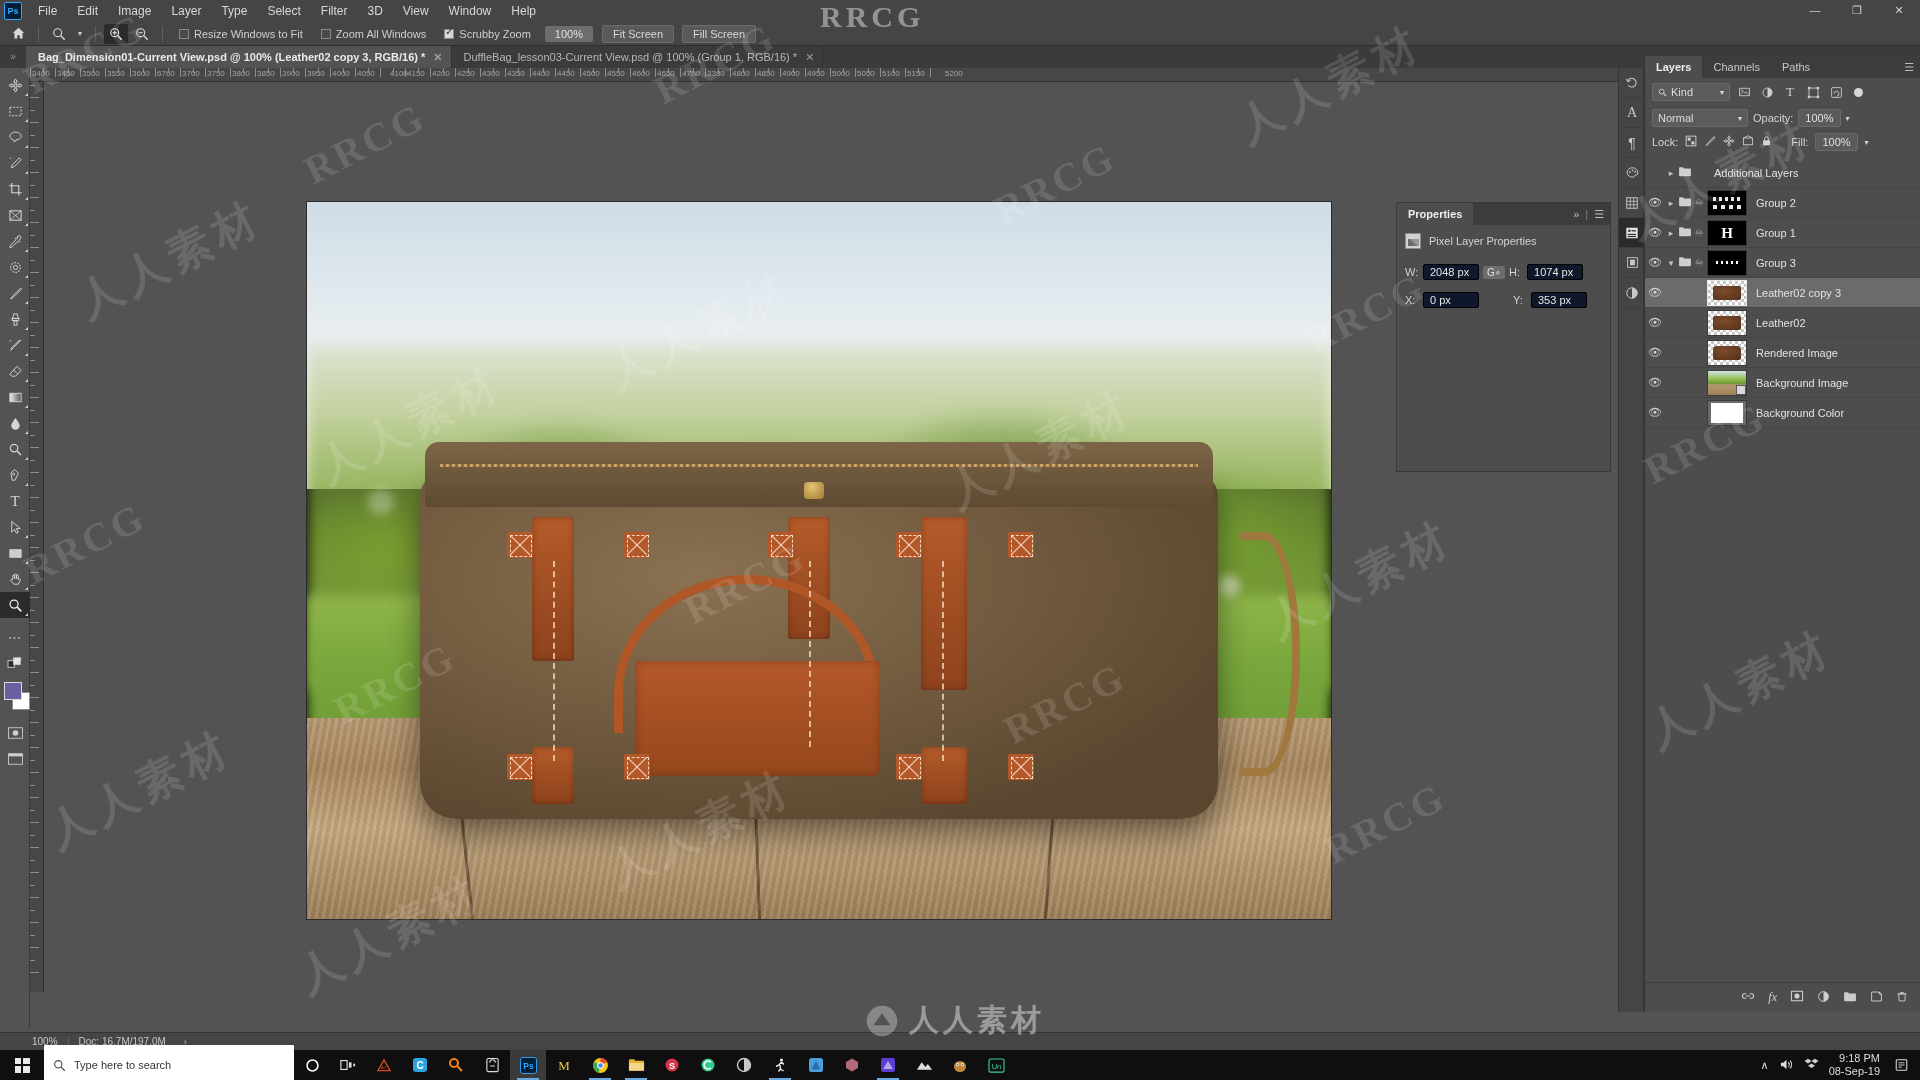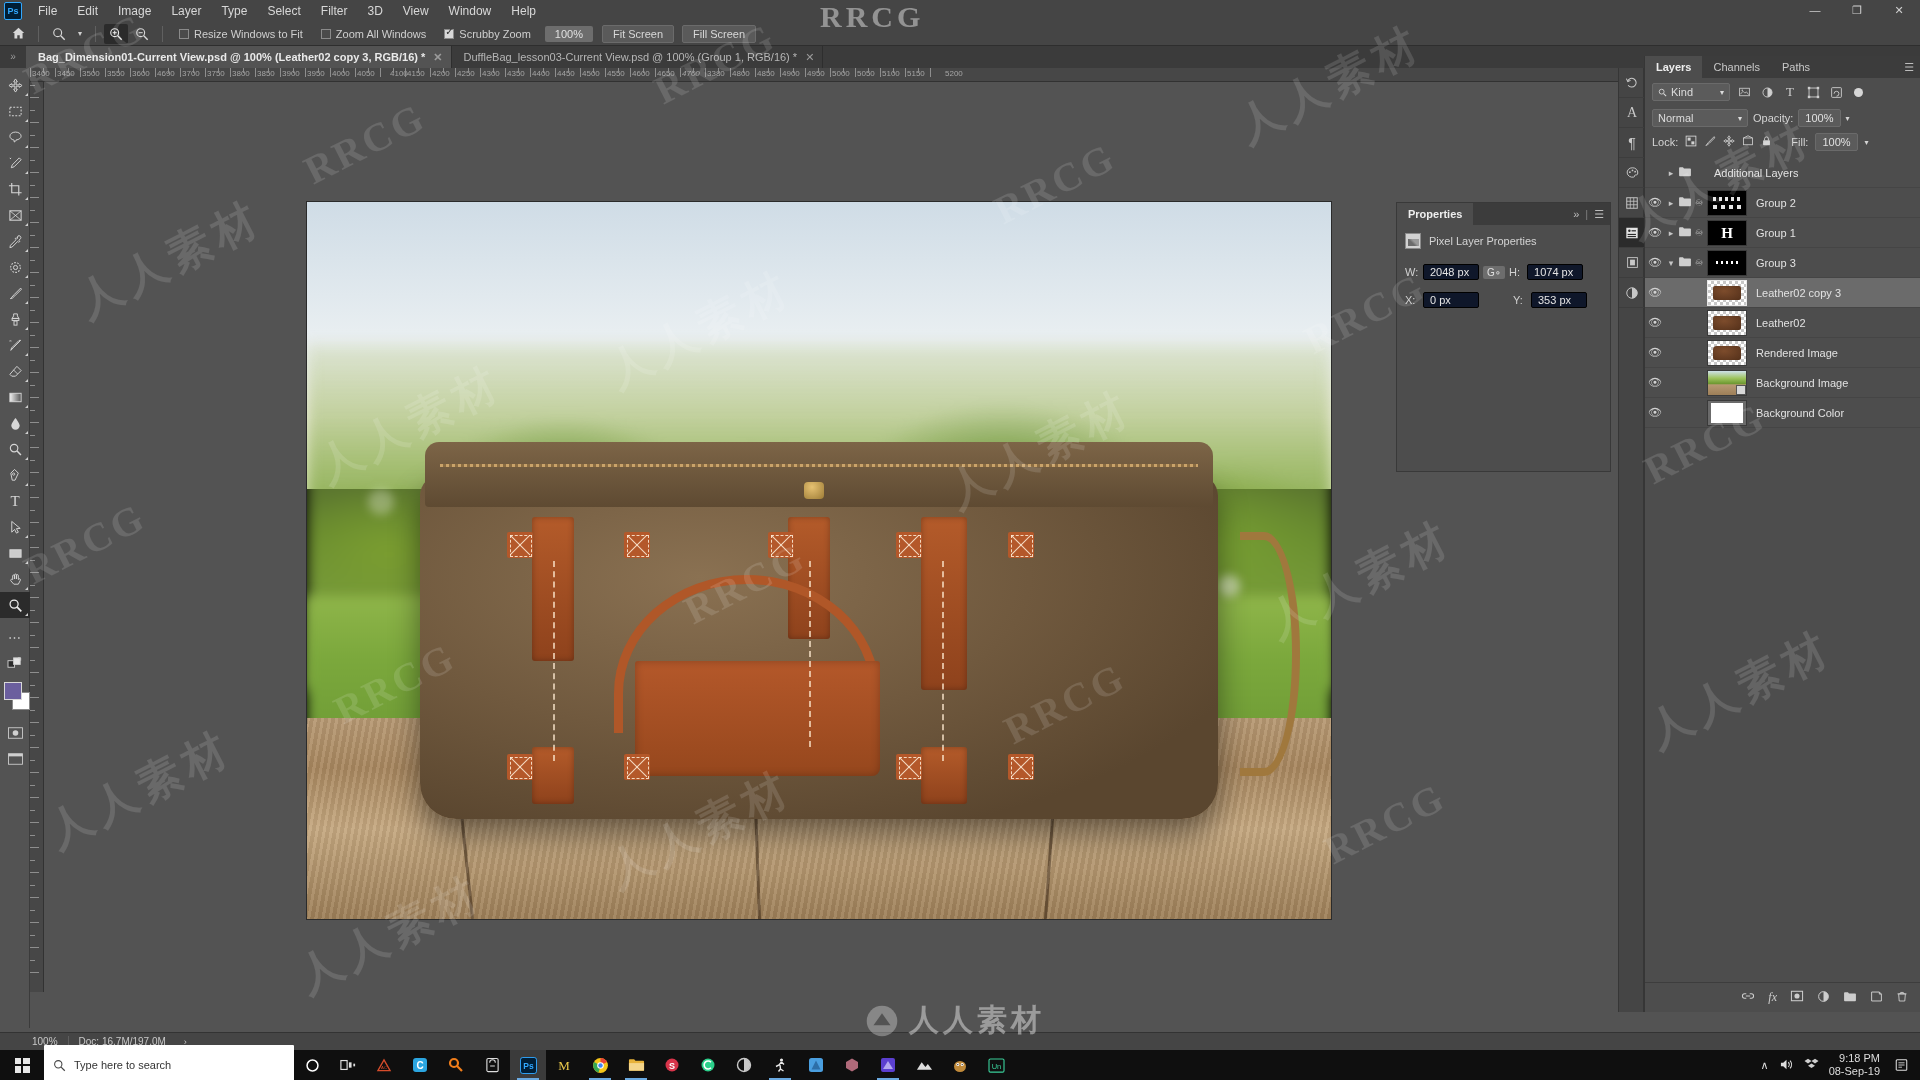--- a/index.html
+++ b/index.html
@@ -593,21 +593,21 @@
     <div class="rtick major" style="left: 50px;"></div>
     <div class="rlbl" style="left: 52px;">3500</div>
     <div class="rtick" style="left: 63px;"></div>
     <div class="rtick major" style="left: 75px;"></div>
     <div class="rlbl" style="left: 77px;">3550</div>
     <div class="rtick" style="left: 88px;"></div>
     <div class="rtick major" style="left: 100px;"></div>
     <div class="rlbl" style="left: 102px;">3600</div>
     <div class="rtick" style="left: 113px;"></div>
     <div class="rtick major" style="left: 125px;"></div>
-    <div class="rlbl" style="left: 127px;">4690</div>
+    <div class="rlbl" style="left: 127px;">6760</div>
     <div class="rtick" style="left: 138px;"></div>
     <div class="rtick major" style="left: 150px;"></div>
     <div class="rlbl" style="left: 152px;">3700</div>
     <div class="rtick" style="left: 163px;"></div>
     <div class="rtick major" style="left: 175px;"></div>
     <div class="rlbl" style="left: 177px;">3750</div>
     <div class="rtick" style="left: 188px;"></div>
     <div class="rtick major" style="left: 200px;"></div>
     <div class="rlbl" style="left: 202px;">3800</div>
     <div class="rtick" style="left: 213px;"></div>

